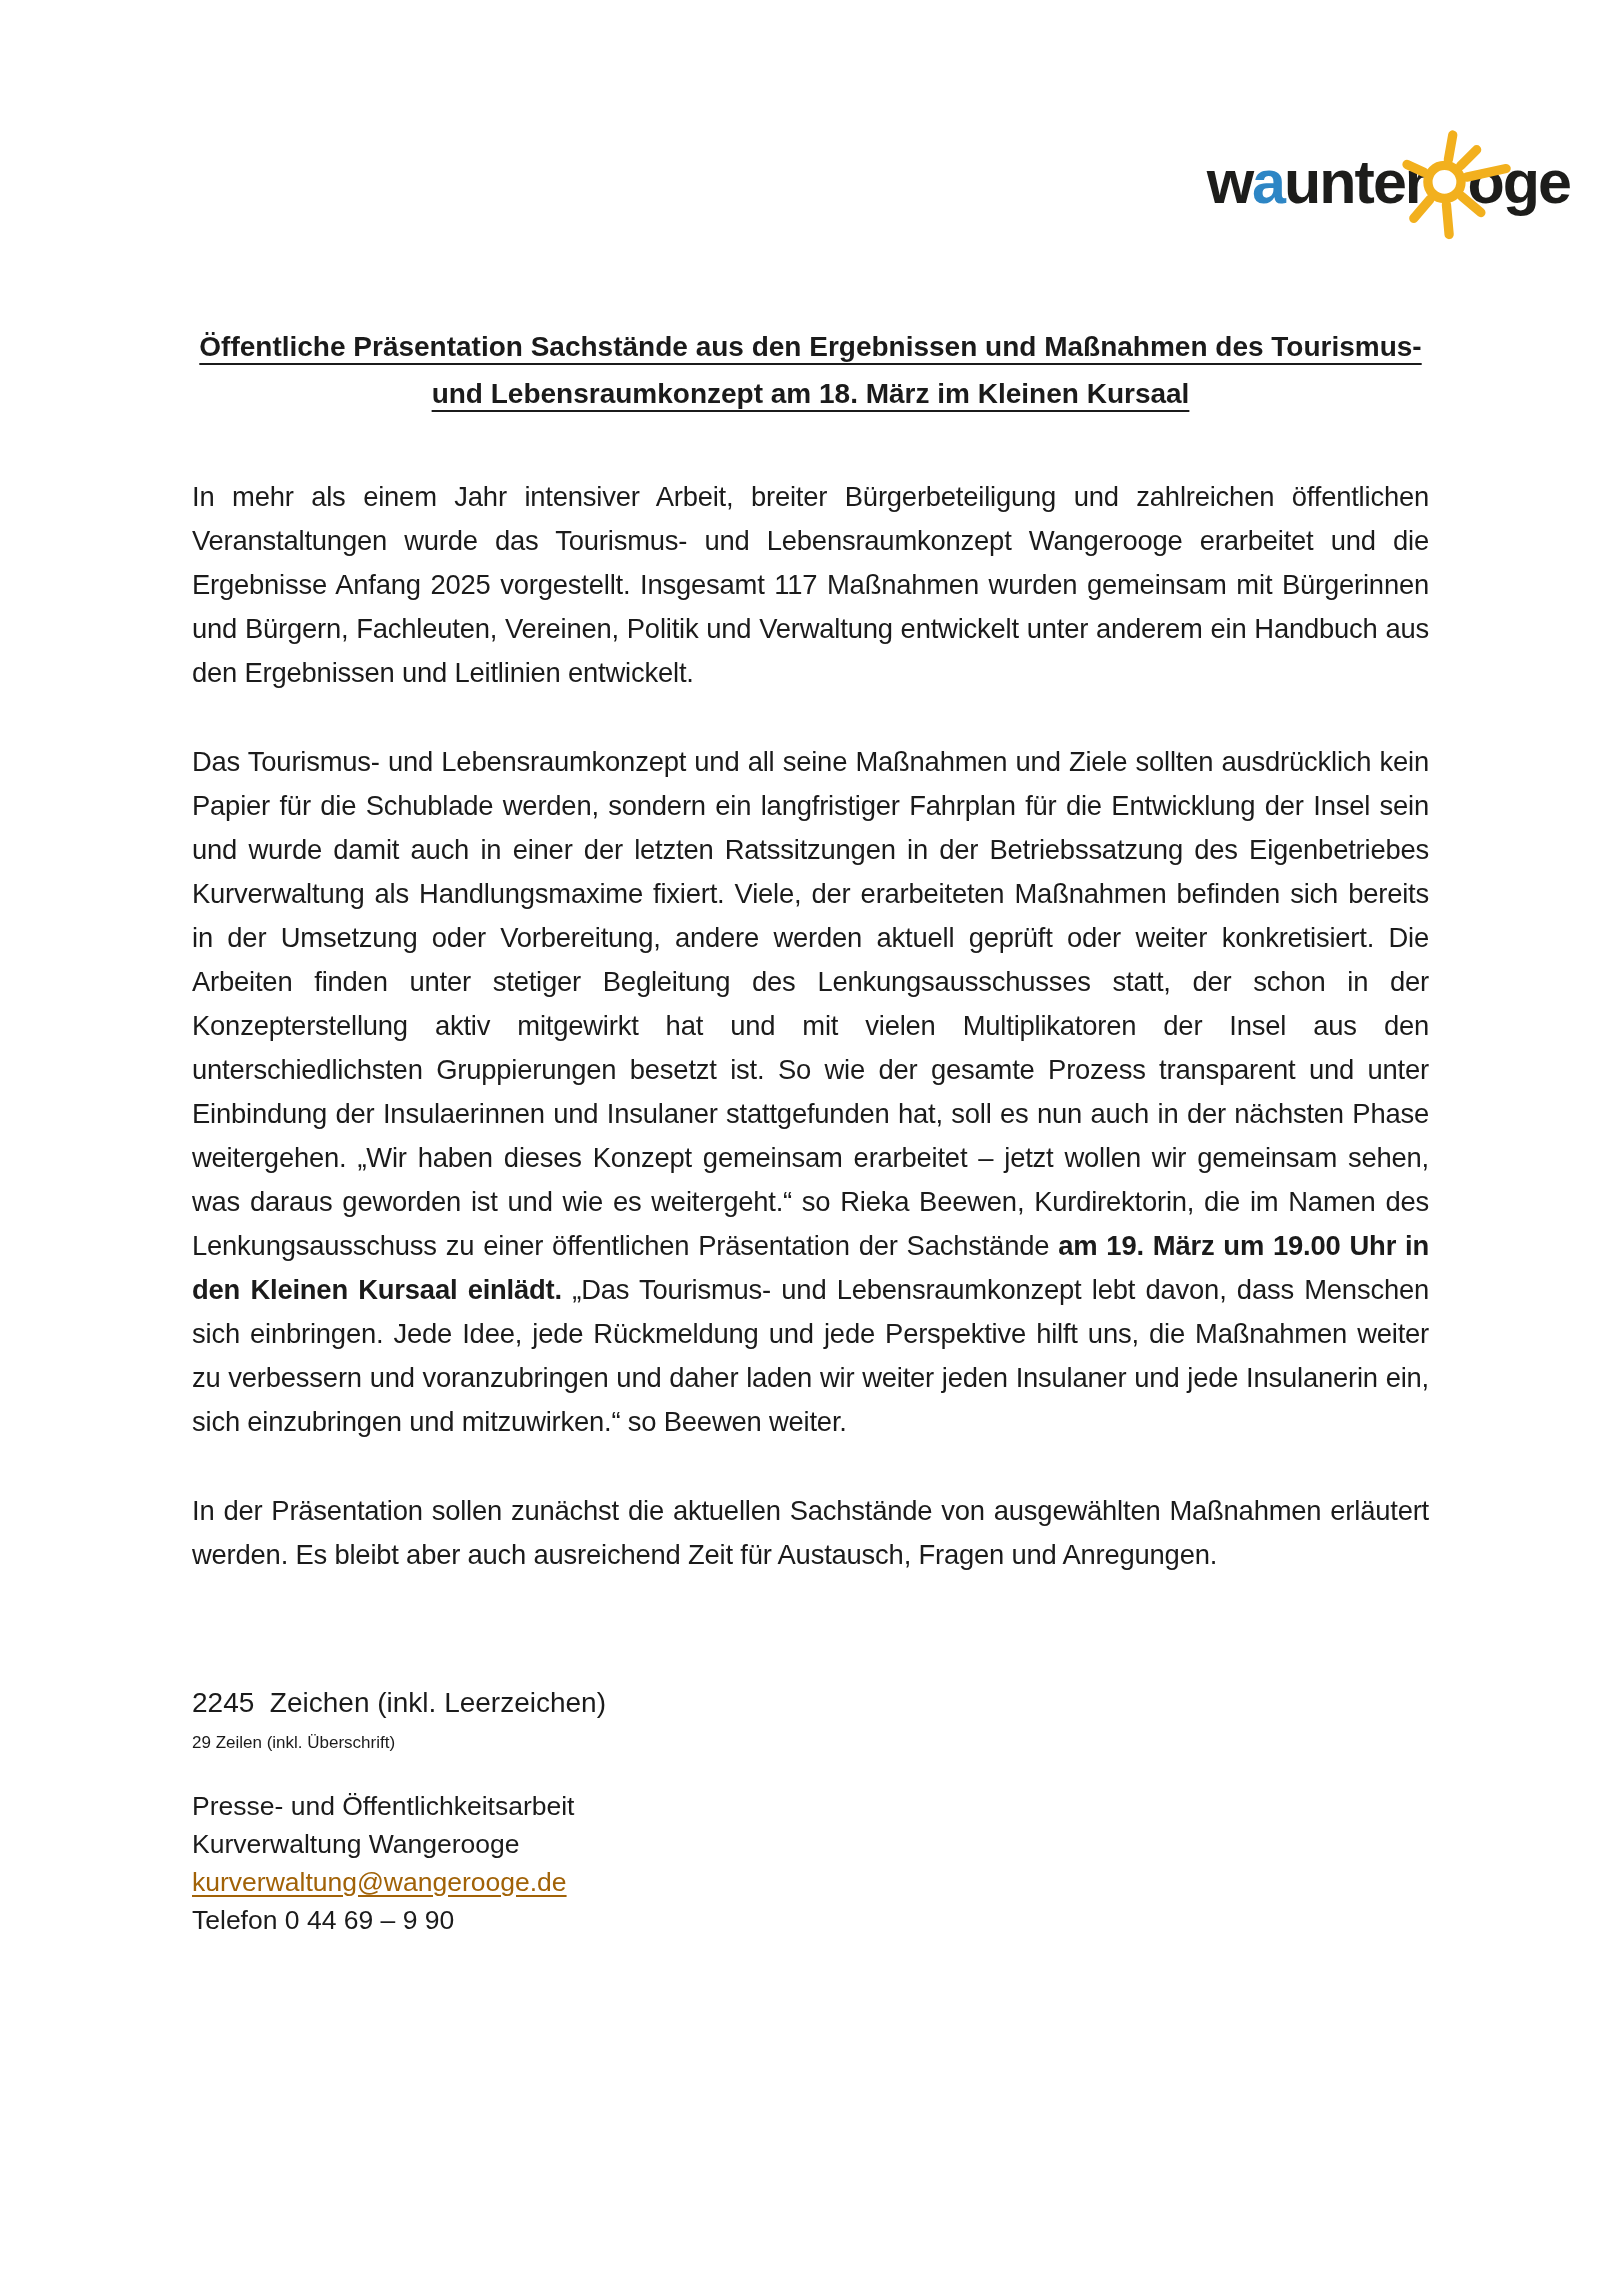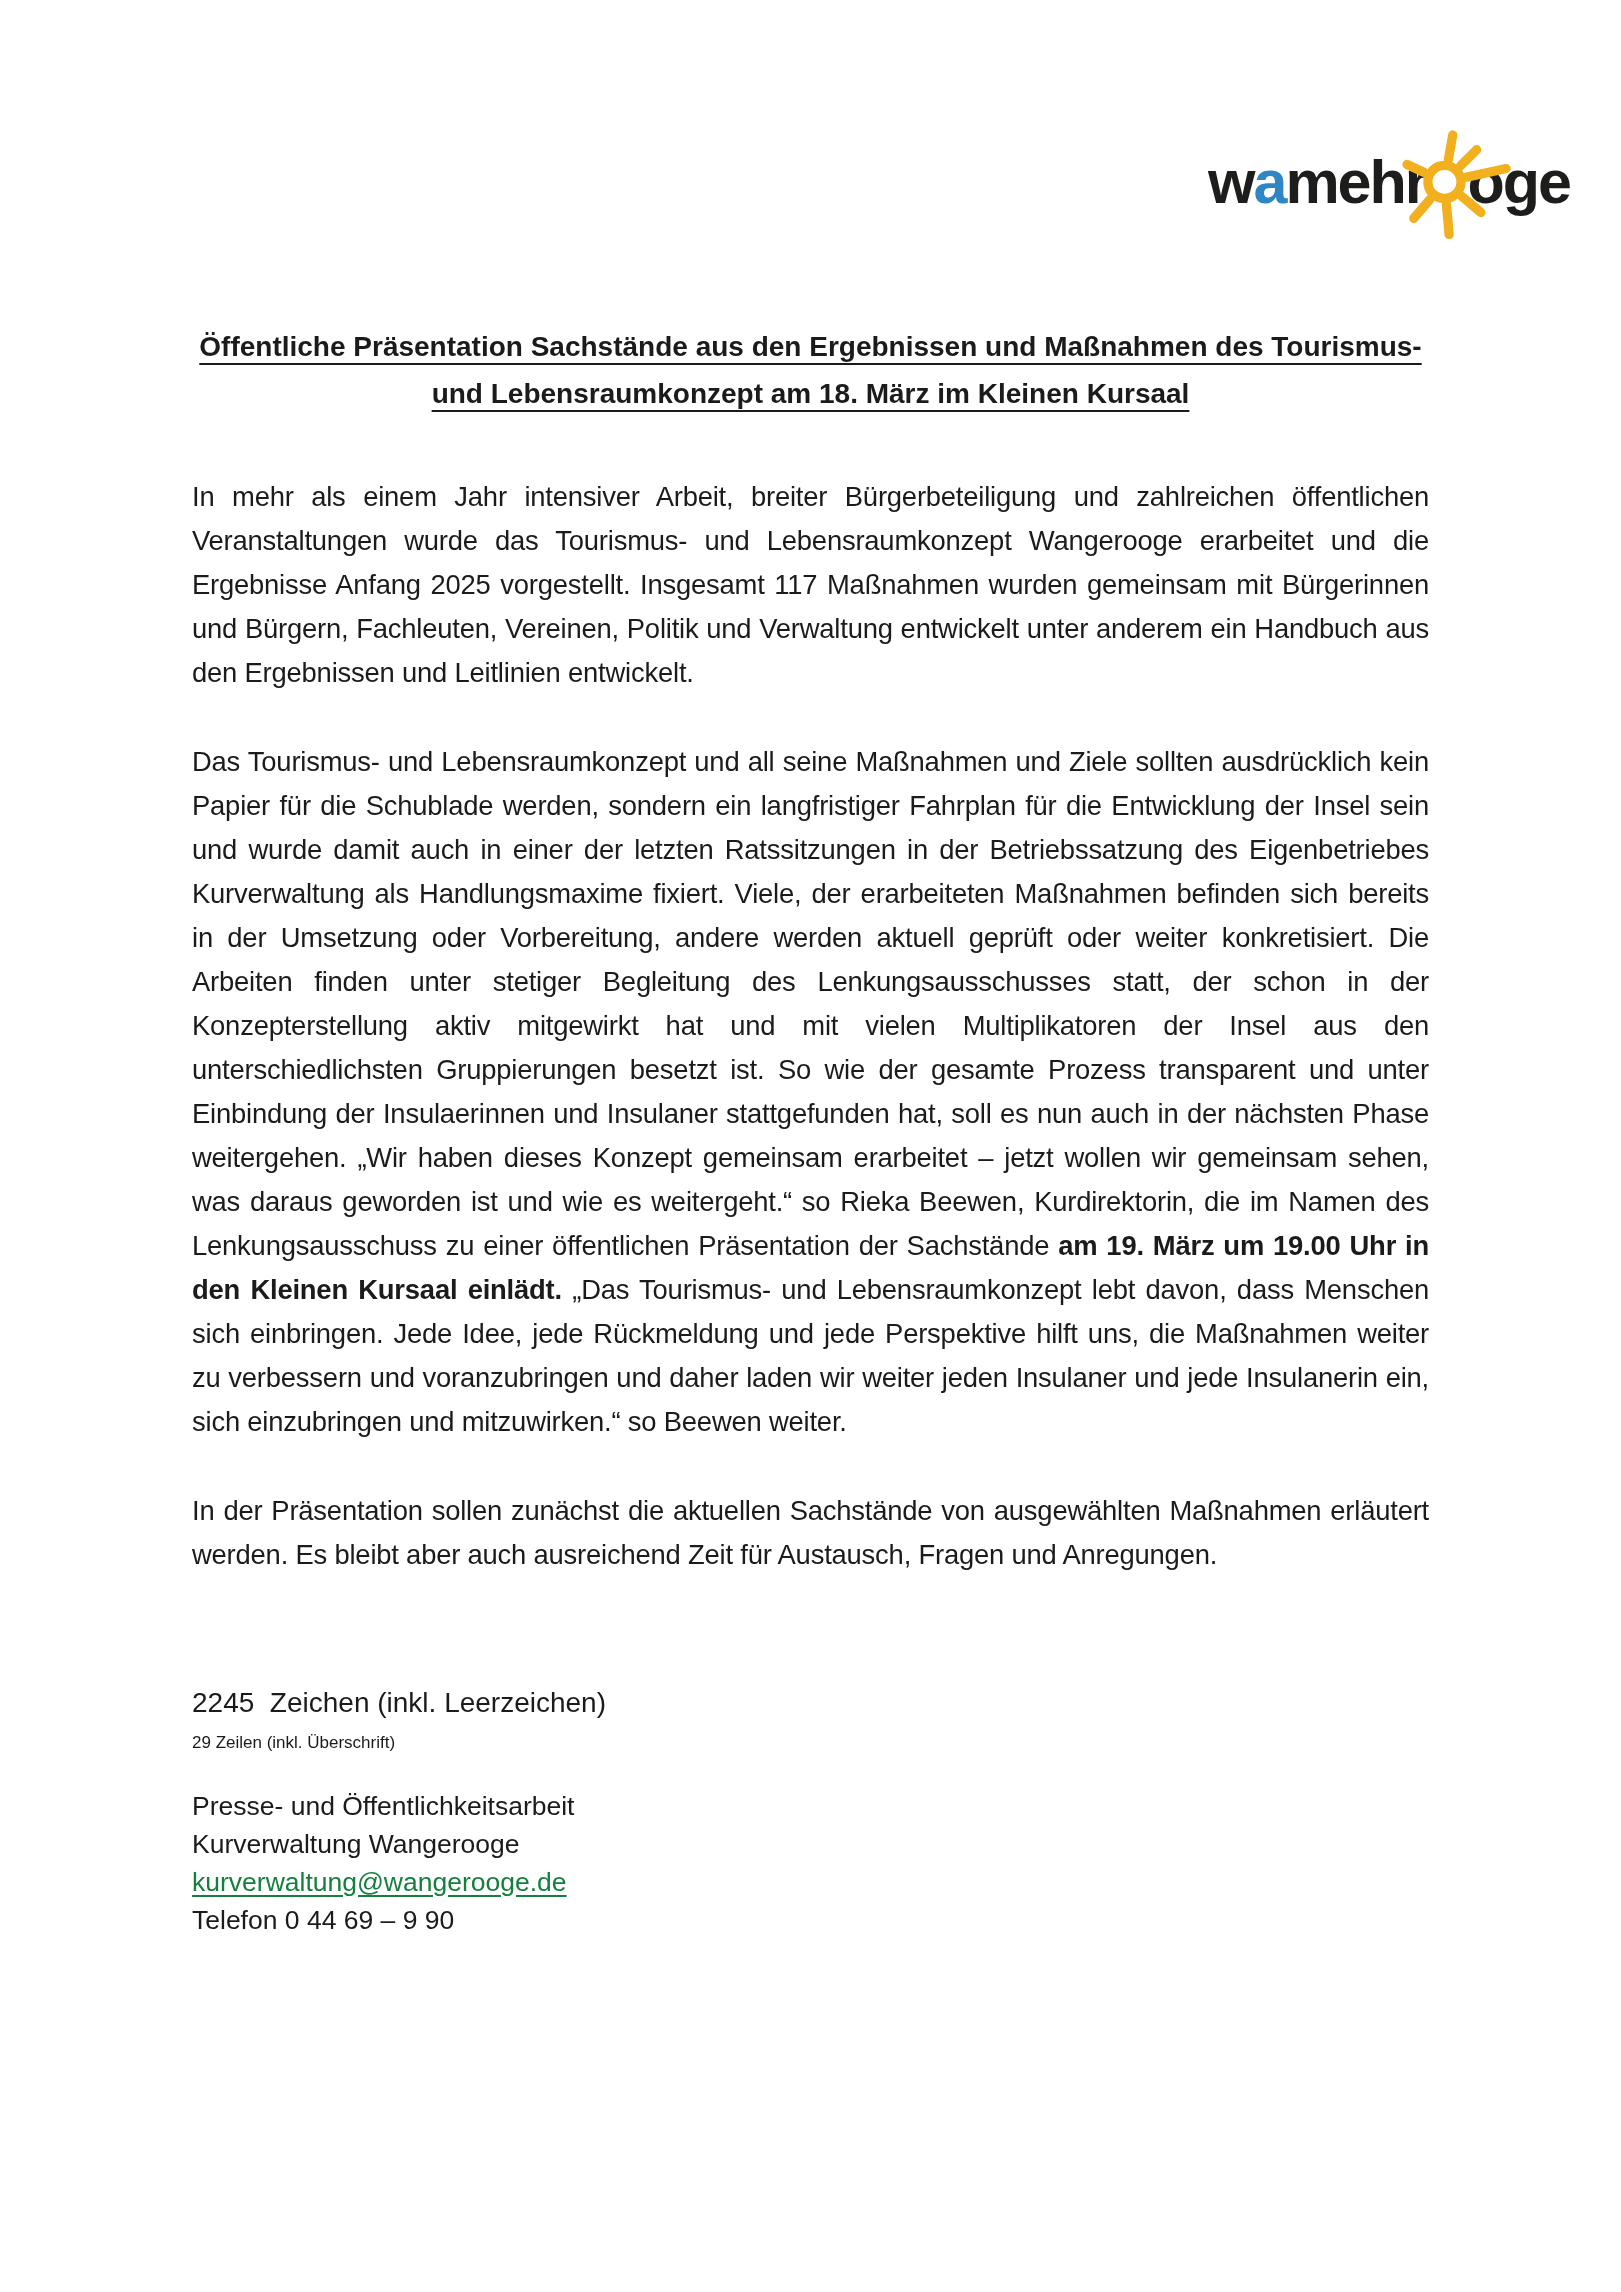--- a/index.html
+++ b/index.html
@@ -79,32 +79,32 @@
   }
   .counts .counts-line1 { font-size: 28px; line-height: 41px; }
   .counts .counts-line2 { font-size: 17px; line-height: 39px; }
 
   .contact {
     margin-top: 25px;
     font-size: 26.5px;
     line-height: 38px;
   }
   .contact a {
-    color: #15803d;
+    color: #a16207;
     text-decoration: underline;
     text-underline-offset: 3.9px;
   }
 </style>
 </head>
 <body>
 
 <div class="page">
 
   <div class="logo">
-    <span>w</span><span class="logo-a">a</span><span>mehr</span><span class="sun-o">
+    <span>w</span><span class="logo-a">a</span><span>unter</span><span class="sun-o">
       <svg width="119" height="119" viewBox="0 0 115 115" aria-hidden="true">
         <g fill="none" stroke="#F2B01E" stroke-width="9" stroke-linecap="round">
           <circle cx="42" cy="55" r="16"></circle>
           <line x1="45.8" y1="33.3" x2="50" y2="9.7"></line>
           <line x1="57.6" y1="39.4" x2="73.1" y2="23.9"></line>
           <line x1="63.5" y1="50.4" x2="101.6" y2="42.1"></line>
           <line x1="58.9" y1="69.1" x2="77.2" y2="84.6"></line>
           <line x1="43.9" y1="76.9" x2="46.5" y2="105.8"></line>
           <line x1="27.9" y1="71.9" x2="12.4" y2="90.2"></line>
           <line x1="22.1" y1="45.7" x2="5.8" y2="38.1"></line>

